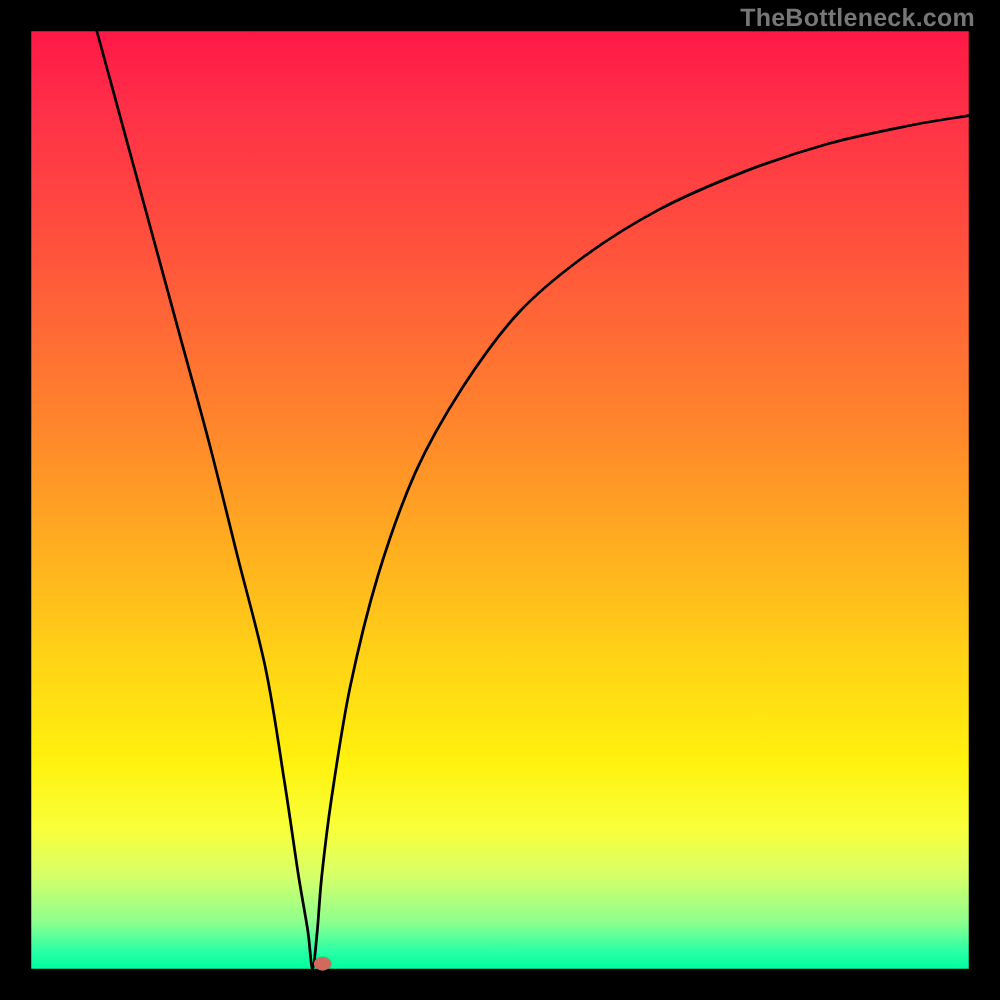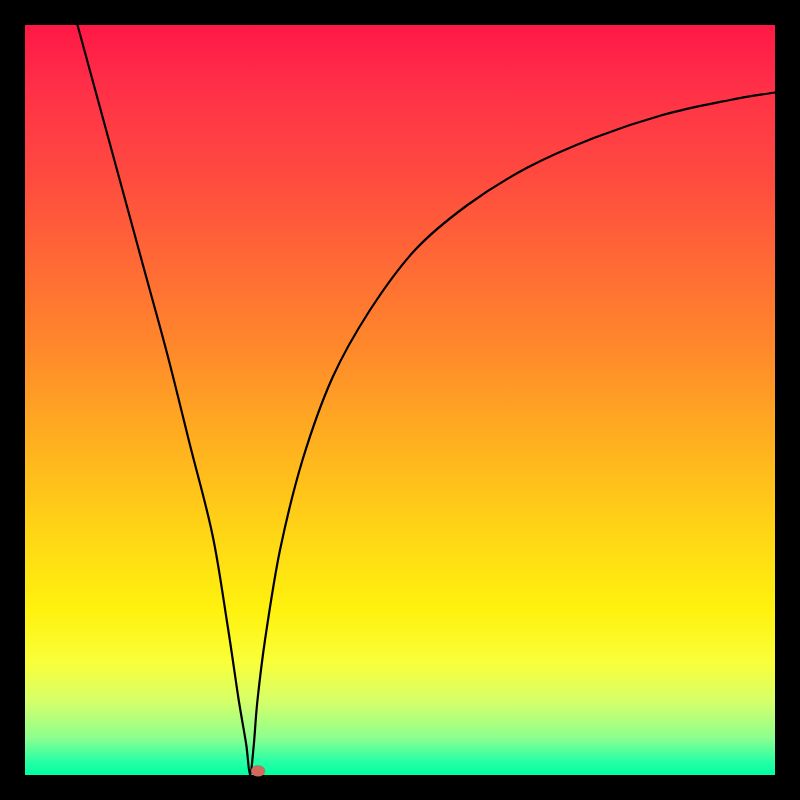--- a/index.html
+++ b/index.html
@@ -66,20 +66,21 @@
     border-radius: 50% / 50%;
     background: #d1695d;
     transform: translate(-50%, -50%);
     box-shadow: 0 0 0 0.5px rgba(0,0,0,0.15);
   }
 </style>
 </head>
 <body>
 
 <div class="outer">
+  <div class="watermark">TheBottleneck.com</div>
 
   <div class="plot-frame">
     <svg class="curve" viewBox="0 0 750 750" preserveAspectRatio="none">
       <path id="curve-path" fill="none" stroke="#000" stroke-width="2.2" stroke-linecap="round" stroke-linejoin="round" d="M 52.5 0.0 C 56.3 13.8, 67.5 55.0, 75.0 82.5 C 82.5 110.0, 90.0 137.5, 97.5 165.0 C 105.0 192.5, 112.5 220.0, 120.0 247.5 C 127.5 275.0, 135.0 301.2, 142.5 330.0 C 150.0 358.7, 157.5 390.0, 165.0 420.0 C 172.5 450.0, 181.3 480.0, 187.5 510.0 C 193.8 540.0, 198.1 572.5, 202.5 600.0 C 206.9 627.5, 210.6 655.0, 213.7 675.0 C 216.9 695.0, 219.4 707.5, 221.3 720.0 C 223.1 732.5, 223.8 750.0, 225.0 750.0 C 226.3 750.0, 227.5 732.5, 228.8 720.0 C 230.0 707.5, 230.6 692.5, 232.5 675.0 C 234.4 657.5, 236.3 640.0, 240.0 615.0 C 243.8 590.0, 248.8 555.0, 255.0 525.0 C 261.3 495.0, 268.8 463.8, 277.5 435.0 C 286.3 406.3, 296.3 377.5, 307.5 352.5 C 318.8 327.5, 331.3 306.3, 345.0 285.0 C 358.8 263.8, 373.8 242.5, 390.0 225.0 C 406.3 207.5, 423.8 193.8, 442.5 180.0 C 461.3 166.3, 481.3 153.8, 502.5 142.5 C 523.8 131.3, 547.5 121.3, 570.0 112.5 C 592.5 103.8, 615.0 96.3, 637.5 90.0 C 660.0 83.8, 686.3 78.8, 705.0 75.0 C 723.8 71.3, 742.5 68.8, 750.0 67.5"></path>
     </svg>
     <div id="marker" class="marker" style="left: 232.5px; top: 746px;"></div>
   </div>
 </div>
 
 </body></html>

